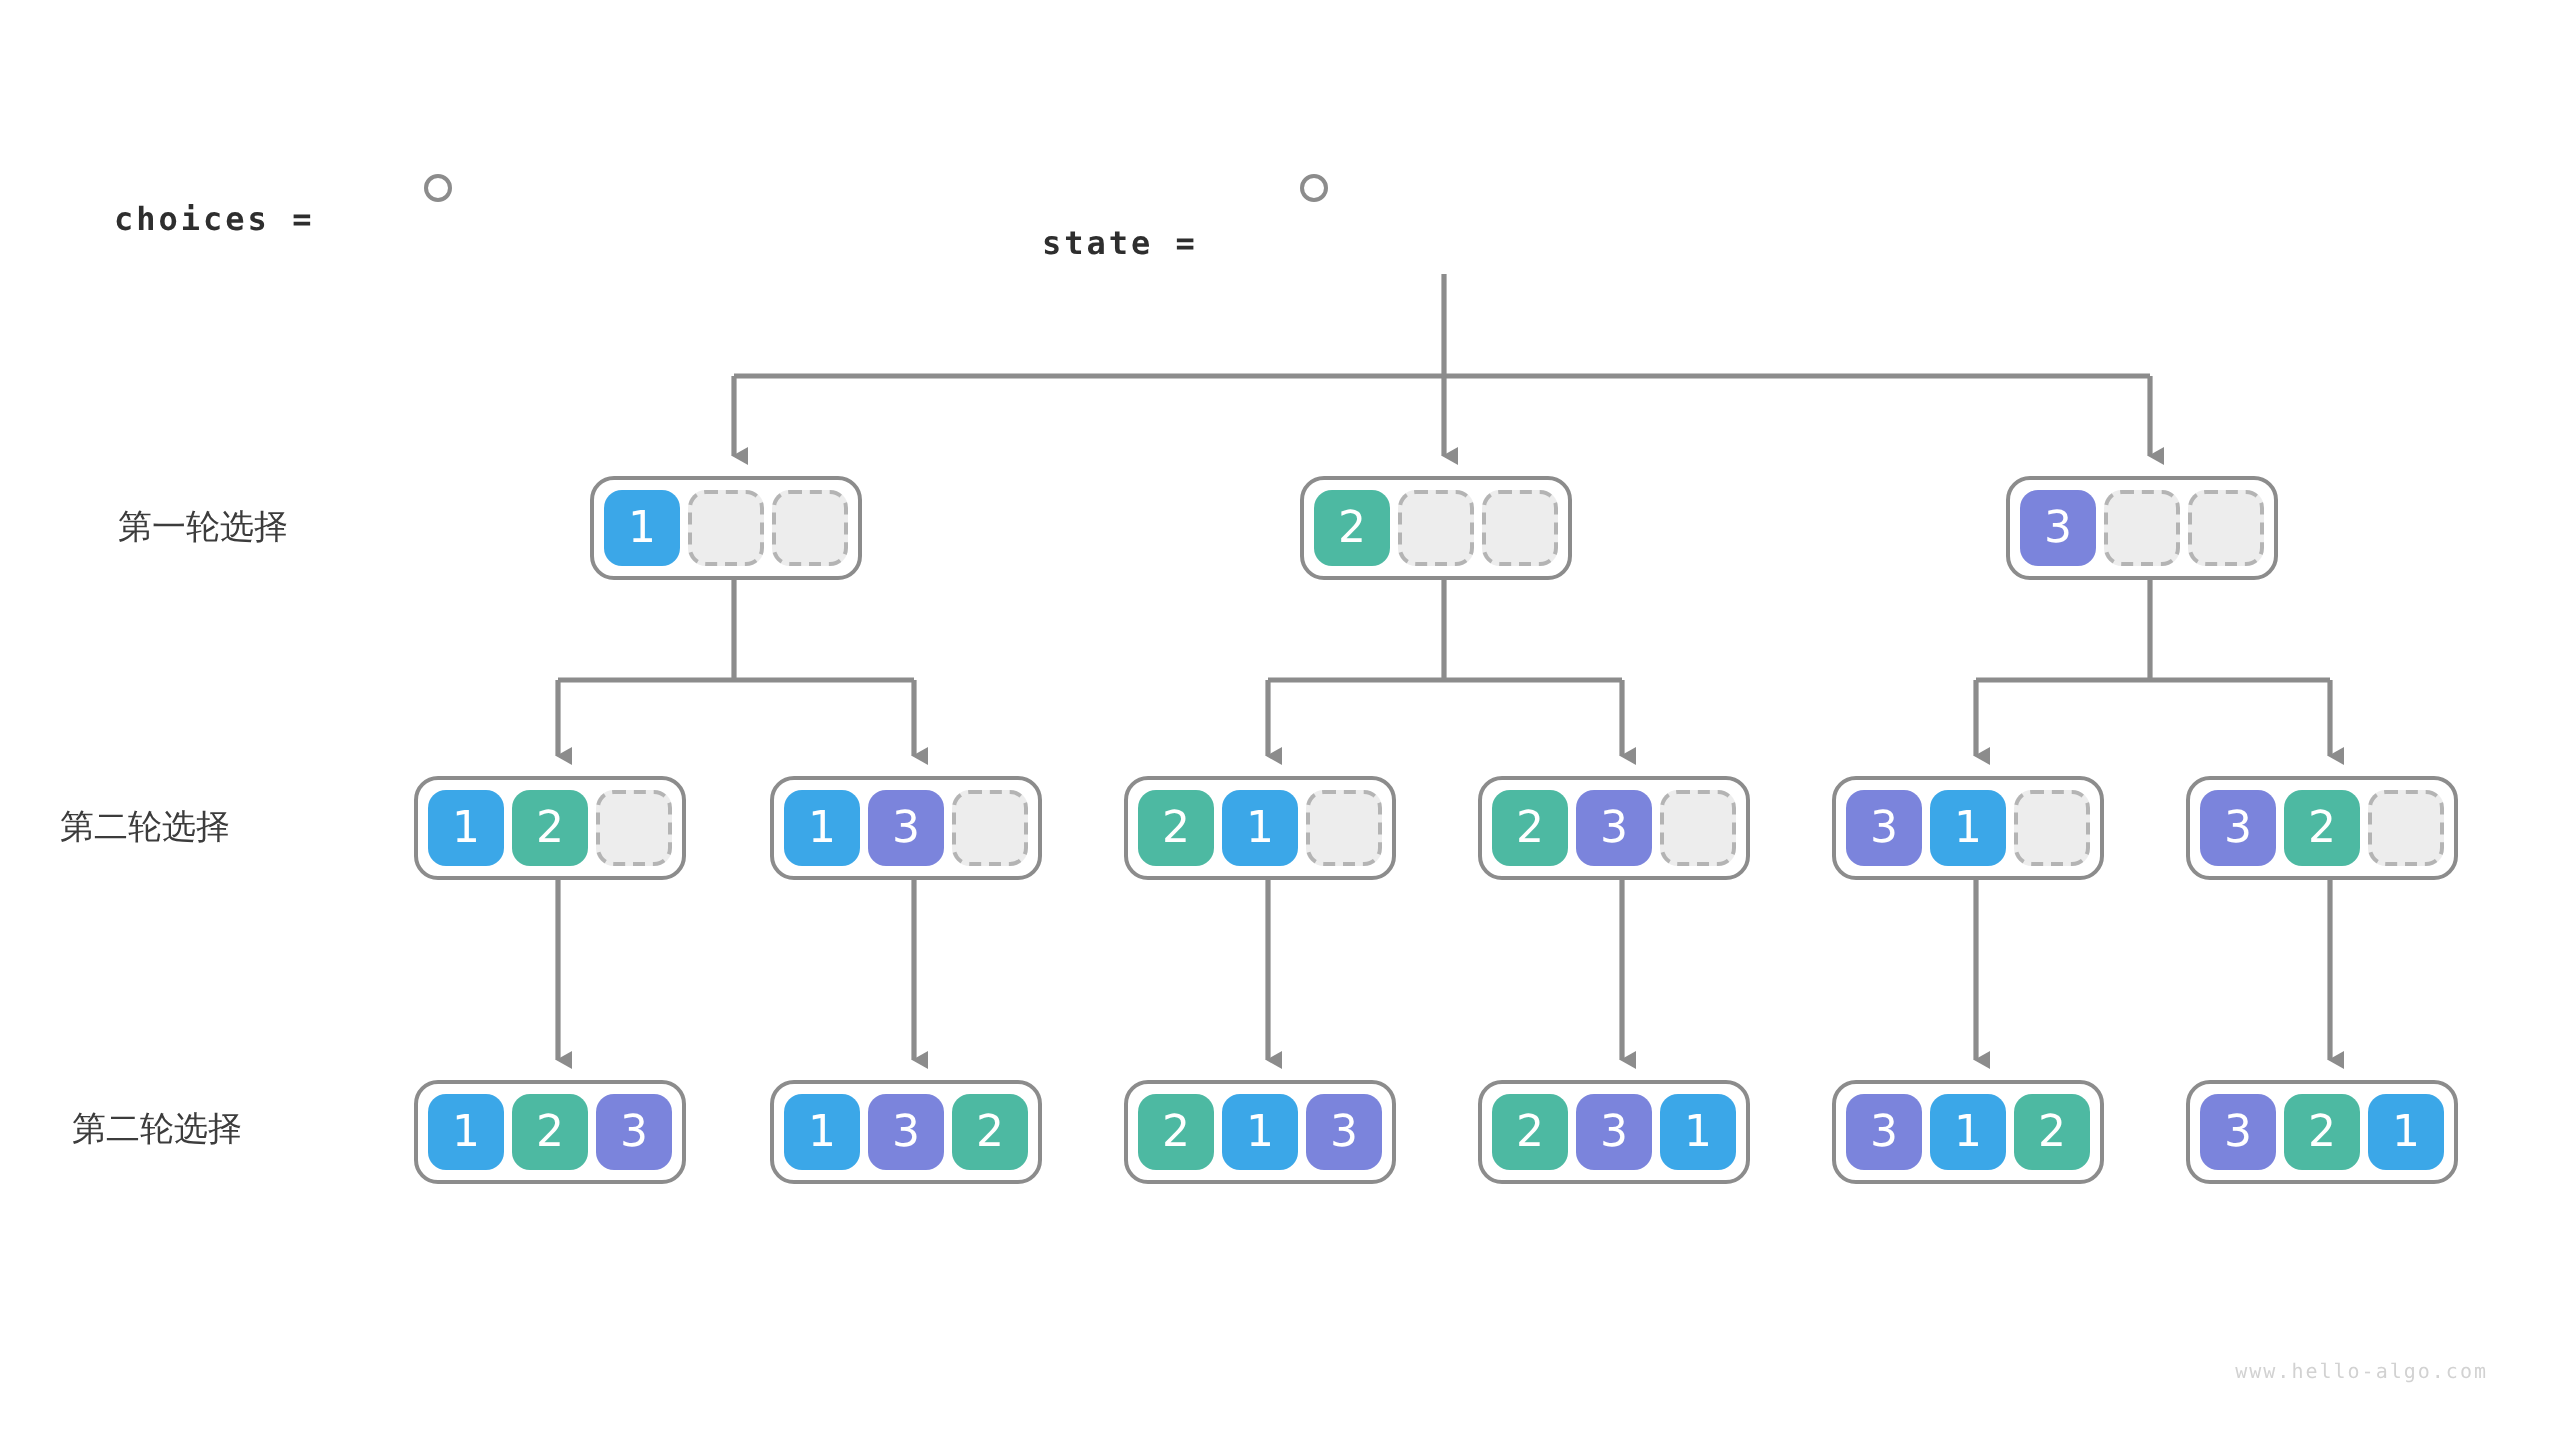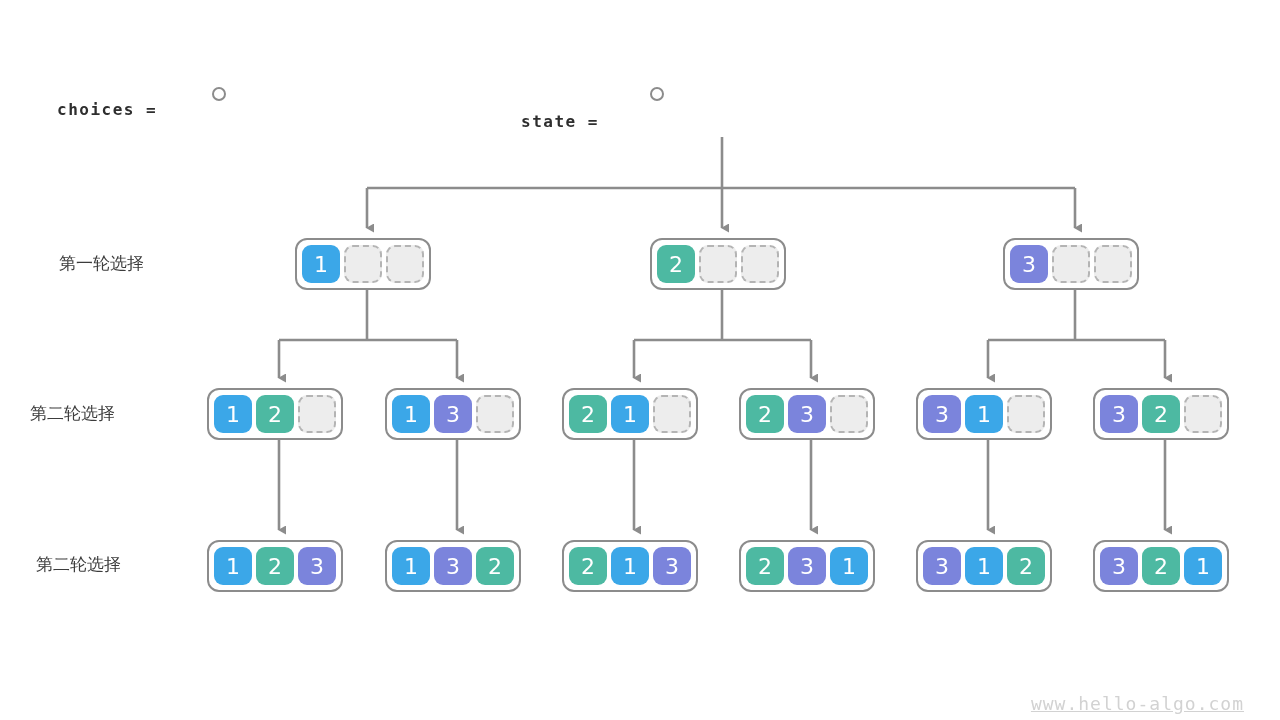--- a/index.html
+++ b/index.html
@@ -57,27 +57,26 @@
     background:#ededed;
     border:2px dashed #b4b4b4;
     color:transparent;
   }
   .cell.c1{background:#3ba7e8;}
   .cell.c2{background:#4db9a2;}
   .cell.c3{background:#7b84dc;}
 
   .watermark{
     position:absolute;
-    right:36px;bottom:6px;
+    right:36px;bottom:28px;
     font-family:"DejaVu Sans Mono","Liberation Mono",monospace;
-    font-size:18px;
+    font-size:10px;
     color:#d2d2d2;
     letter-spacing:1px;
     white-space:nowrap;
-    text-decoration:underline;
   }
 </style>
 </head>
 <body>
 
 <div id="stage">
 
   <svg id="wires">
     <defs>
       <marker id="arrow" markerWidth="9" markerHeight="9" refX="4.5" refY="7" orient="auto" markerUnits="userSpaceOnUse">

